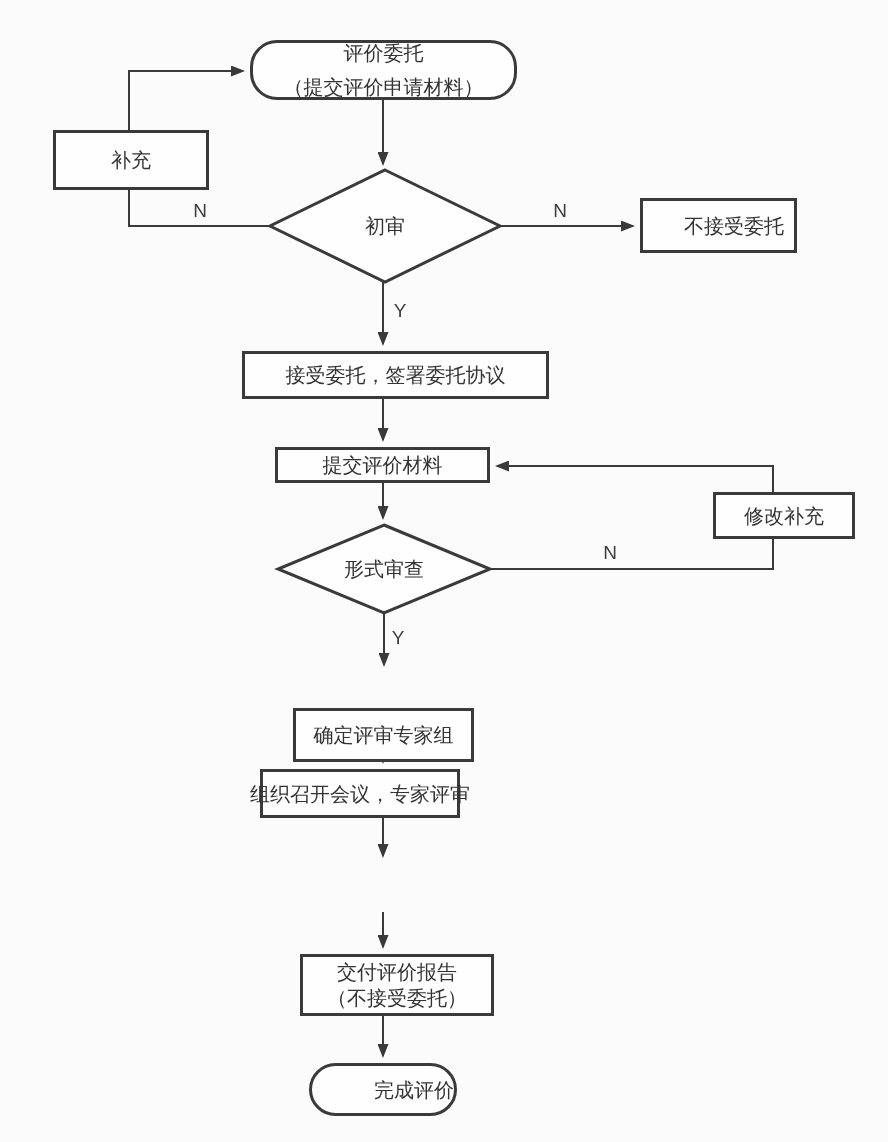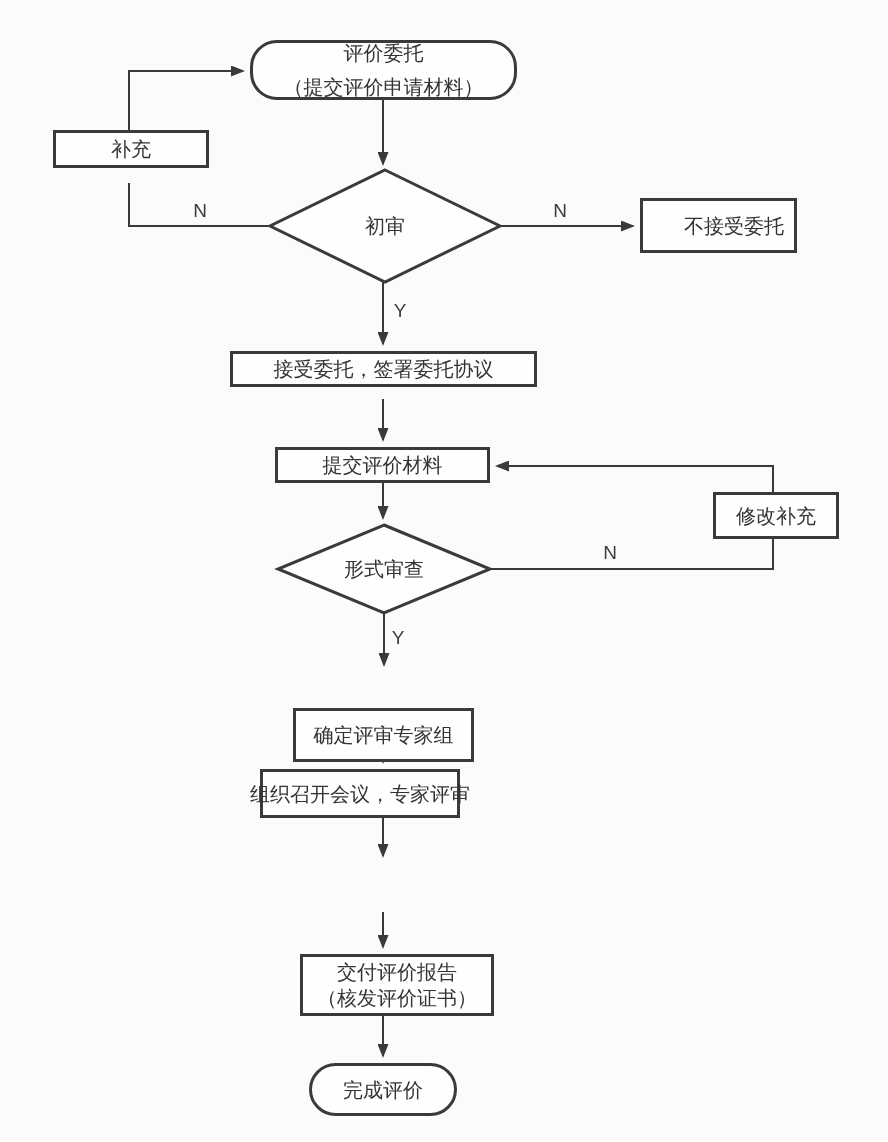--- a/index.html
+++ b/index.html
@@ -44,30 +44,30 @@
     position:absolute;
     color:#3d3d3d;
     font-size:19px;
     line-height:22px;
     width:28px;
     text-align:center;
     z-index:3;
   }
   
   .n-start   {left:250px;top:40px;  width:267px;height:60px;}
-  .n-suppl   {left:53px; top:130px; width:156px;height:38px;justify-content:center;}
+  .n-suppl   {left:53px; top:130px; width:156px;height:60px;justify-content:center;}
   .n-reject  {left:640px;top:198px; width:157px;height:55px;padding-left:31px;}
-  .n-accept  {left:230px;top:351px; width:307px;height:36px;}
+  .n-accept  {left:242px;top:351px; width:307px;height:48px;}
   .n-submit  {left:275px;top:447px; width:215px;height:36px;}
-  .n-modify  {left:713px;top:492px; width:126px;height:47px;}
+  .n-modify  {left:713px;top:492px; width:142px;height:47px;}
   .n-expert  {left:293px;top:672px; width:181px;height:54px;margin-top:36px;}
   .n-meeting {left:260px;top:769px; width:200px;height:49px;}
   .n-report  {left:288px;top:863px; width:190px;height:49px;}
   .n-deliver {left:300px;top:954px; width:194px;height:62px;}
-  .n-finish  {left:309px;top:1063px;width:148px;height:53px;}
+  .n-finish  {left:309px;top:1063px;width:148px;height:53px;align-items:flex-end;}
   .d-initial {left:295px;top:212px; width:180px;height:28px;}
   .d-formal  {left:294px;top:555px; width:180px;height:28px;justify-content:center;}
   .l-n-left  {left:186px;top:200px;}
   .l-n-right {left:546px;top:200px;}
   .l-y-init  {left:386px;top:300px;}
   .l-n-formal{left:596px;top:542px;}
   .l-y-formal{left:384px;top:627px;}
 </style>
 </head>
 <body>
@@ -140,21 +140,21 @@
     <span>确定评审专家组</span>
   </div>
 
   <div class="node n-meeting">
     <span>组织召开会议，专家评审</span>
   </div>
 
 
   <div class="node n-deliver">
     <span>交付评价报告</span>
-    <span>（核发评价证书）</span>
+    <span>（不接受委托）</span>
   </div>
 
   <div class="node stadium n-finish">
     <span>完成评价</span>
   </div>
 
   <span class="edge-label l-n-left">N</span>
   <span class="edge-label l-n-right">N</span>
   <span class="edge-label l-y-init">Y</span>
   <span class="edge-label l-n-formal">N</span>

